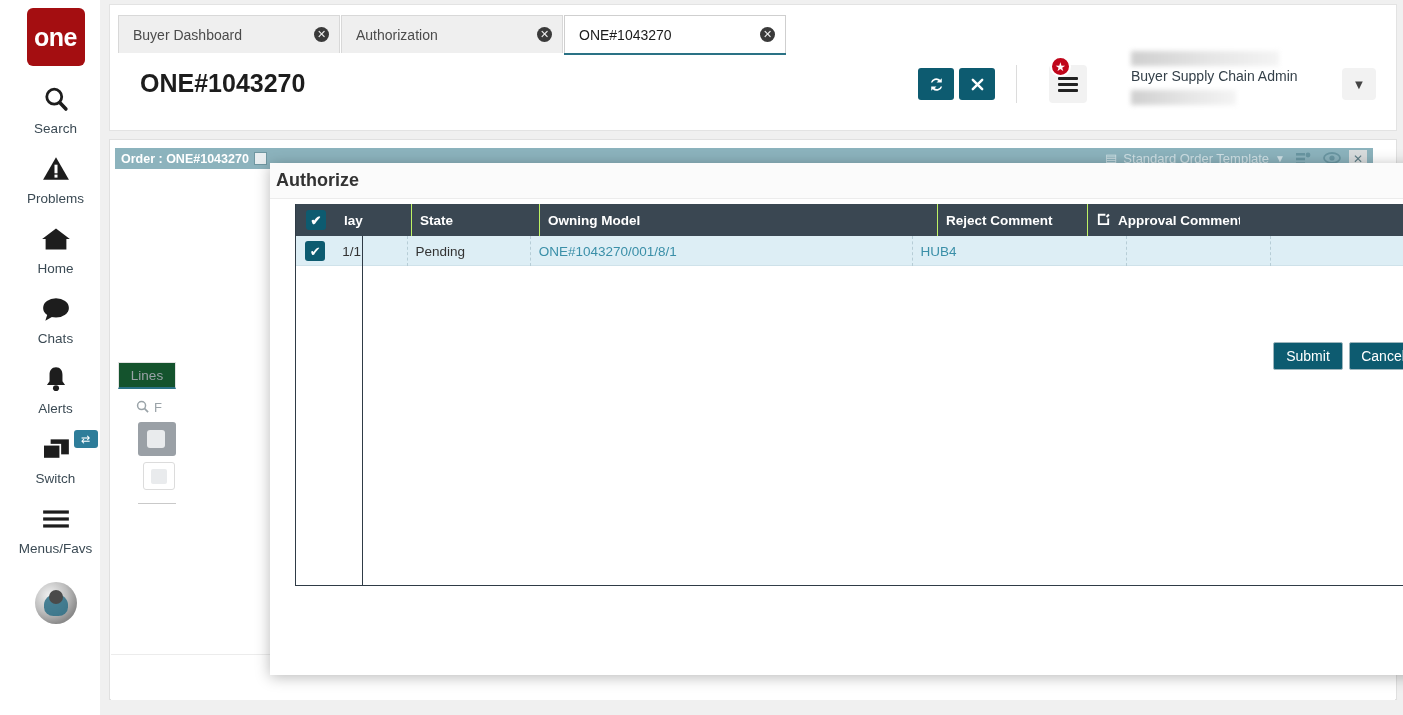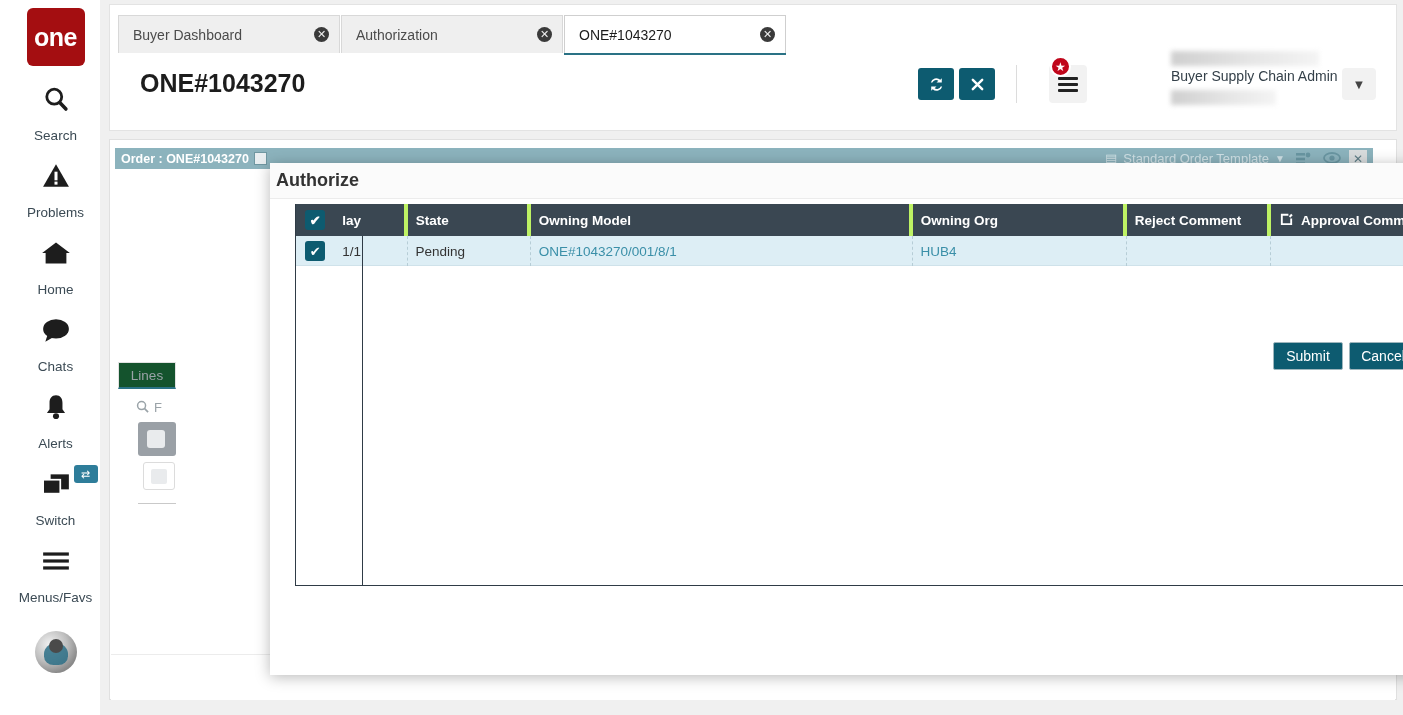--- a/index.html
+++ b/index.html
@@ -21,21 +21,21 @@
   .logo {
     width: 58px; height: 58px; margin-top: 8px; border-radius: 6px;
     background: #a40e11; color: #fff; display: flex; align-items: center;
     justify-content: center; font-size: 25px; font-weight: 700; letter-spacing: -0.5px;
   }
   .rail-item {
     width: 100px; margin-top: 16px; display: flex; flex-direction: column;
     align-items: center; cursor: pointer; position: relative;
   }
   .rail-item .gly { height: 34px; display: flex; align-items: center; justify-content: center; color: #222; }
-  .rail-item .lbl { font-size: 13.5px; color: #3b4a54; margin-top: 12px; }
+  .rail-item .lbl { font-size: 13.5px; color: #3b4a54; margin-top: 5px; }
   .switch-badge {
     position: absolute; right: 8px; top: -2px; width: 24px; height: 18px;
     background: #2e7d9a; border-radius: 3px; color: #fff; font-size: 11px;
     display: flex; align-items: center; justify-content: center;
   }
   .avatar-rail {
     width: 42px; height: 42px; border-radius: 50%; margin-top: 26px;
     background: radial-gradient(circle at 35% 32%, #f2f2f2 0%, #bdbdbd 45%, #8d8d8d 72%, #6c6c6c 100%);
     position: relative; overflow: hidden;
   }
@@ -93,21 +93,21 @@
     border-radius: 4px; display: flex; align-items: center; justify-content: center; cursor: pointer;
   }
   .hamb .bars { width: 20px; }
   .hamb .bars i { display: block; height: 3px; background: #222; margin: 3px 0; border-radius: 1px; }
   .star-badge {
     position: absolute; left: 1px; top: -9px; width: 21px; height: 21px; border-radius: 50%;
     background: #c0061b; color: #fff; font-size: 12px; display: flex; align-items: center;
     justify-content: center; border: 2px solid #fff;
   }
 
-  .userbox { position: absolute; left: 1021px; top: 46px; width: 148px; height: 54px; margin-left: 40px; }
+  .userbox { position: absolute; left: 1021px; top: 46px; width: 148px; height: 54px; }
   .blur-top, .blur-bot {
     position: absolute; left: 0; width: 148px; height: 15px;
     background: linear-gradient(90deg, #cfcfcf, #e6e6e6 55%, #f4f4f4);
     filter: blur(2.5px);
   }
   .blur-top { top: 0; }
   .blur-bot { top: 39px; width: 105px; }
   .uname {
     position: absolute; left: 0; top: 17px; font-size: 14px; color: #35414a; white-space: nowrap;
   }
@@ -195,21 +195,21 @@
   .modal-x {
     position: absolute; right: 10px; top: 8px; width: 20px; height: 20px; color: #6b6b6b;
     font-size: 16px; display: flex; align-items: center; justify-content: center; cursor: pointer;
   }
   .modal-body { position: absolute; left: 0; top: 36px; width: 1160px; height: 436px; background: #fff; }
 
   .grid { position: absolute; left: 25px; top: 5px; width: 1123px; height: 382px; border: 1px solid #2f3b46; border-top: none; }
   .grid-head { display: flex; height: 32px; background: #3a4752; }
   .gh {
     display: flex; align-items: center; color: #fff; font-size: 13.5px; font-weight: 700;
-    padding-left: 8px; border-right: 4px solid #bef264; height: 32px; white-space: nowrap; overflow: hidden;
+    padding-left: 8px; border-right: 1px solid #bef264; height: 32px; white-space: nowrap; overflow: hidden;
   }
   .gh.cbcol { justify-content: center; padding-left: 0; border-right: none; }
   .cbx {
     width: 20px; height: 20px; border-radius: 3px; background: #0d5b70; color: #fff;
     display: flex; align-items: center; justify-content: center; font-size: 13px; cursor: pointer;
   }
   .grid-row { display: flex; height: 30px; background: #ddeef5; border-bottom: 1px solid #cfe2ea; }
   .gc {
     display: flex; align-items: center; font-size: 13.5px; color: #333; padding-left: 8px;
     border-right: 1px dashed #b6cdd6; height: 30px; white-space: nowrap; overflow: hidden;
@@ -459,21 +459,20 @@
 
         <div class="grid">
 
           <div class="grid-head">
             <div class="gh cbcol" style="width:40px">
               <span class="cbx">✔</span>
             </div>
             <div class="gh" style="width:76px">lay</div>
             <div class="gh" style="width:128px">State</div>
             <div class="gh" style="width:398px">Owning Model</div>
-            <div class="gh" style="width:223px">Owning Org</div>
             <div class="gh" style="width:150px">Reject Comment</div>
             <div class="gh" style="width:152px;border-right:none">
               <span style="margin-right:7px;font-size:13px">
                 <svg width="15" height="15" viewBox="0 0 16 16">
                     <path d="M2 3 h8 v2 H4 v8 h8 V8 h2 v7 H2 Z" fill="#fff"></path>
                     <path d="M10.5 5.5 L13 3 l1.6 1.6 L12 7.2 Z" fill="#fff"></path>
                   </svg>
               </span>
               <span>Approval Comment</span>
             </div>

